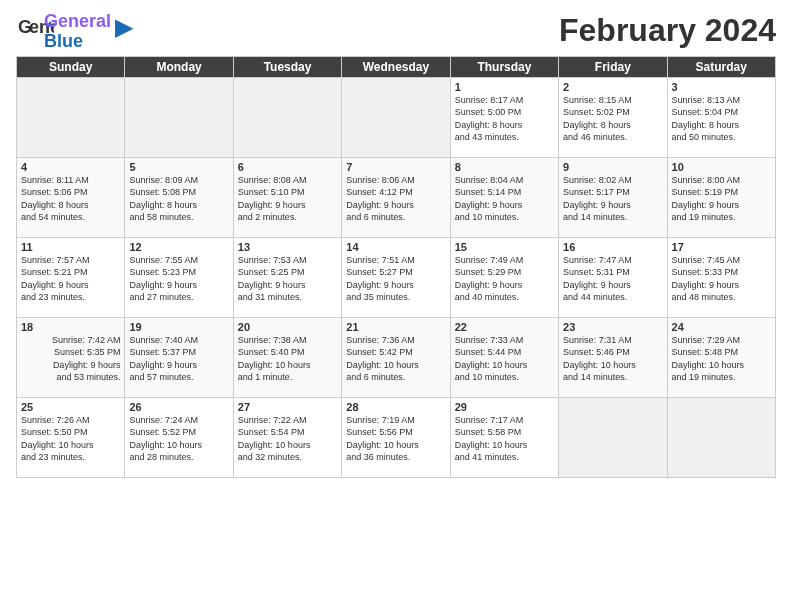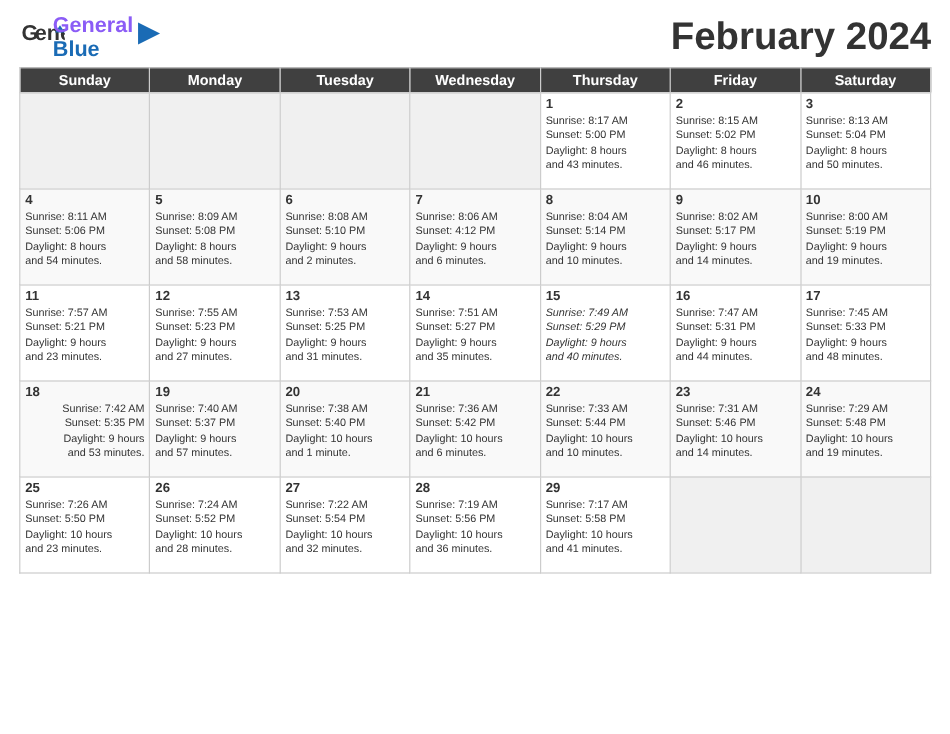--- a/index.html
+++ b/index.html
@@ -184,21 +184,21 @@
           </td>
           <td>
             <span class="day-number">14</span>
             <div class="day-info" style="white-space: pre-line;">Sunrise: 7:51 AM
 Sunset: 5:27 PM
 Daylight: 9 hours
 and 35 minutes.</div>
           </td>
           <td>
             <span class="day-number">15</span>
-            <div class="day-info" style="white-space: pre-line; font-style: italic;">Sunrise: 7:49 AM
+            <div class="day-info" style="white-space: pre-line;">Sunrise: 7:49 AM
 Sunset: 5:29 PM
 Daylight: 9 hours
 and 40 minutes.</div>
           </td>
           <td>
             <span class="day-number">16</span>
             <div class="day-info" style="white-space: pre-line;">Sunrise: 7:47 AM
 Sunset: 5:31 PM
 Daylight: 9 hours
 and 44 minutes.</div>

